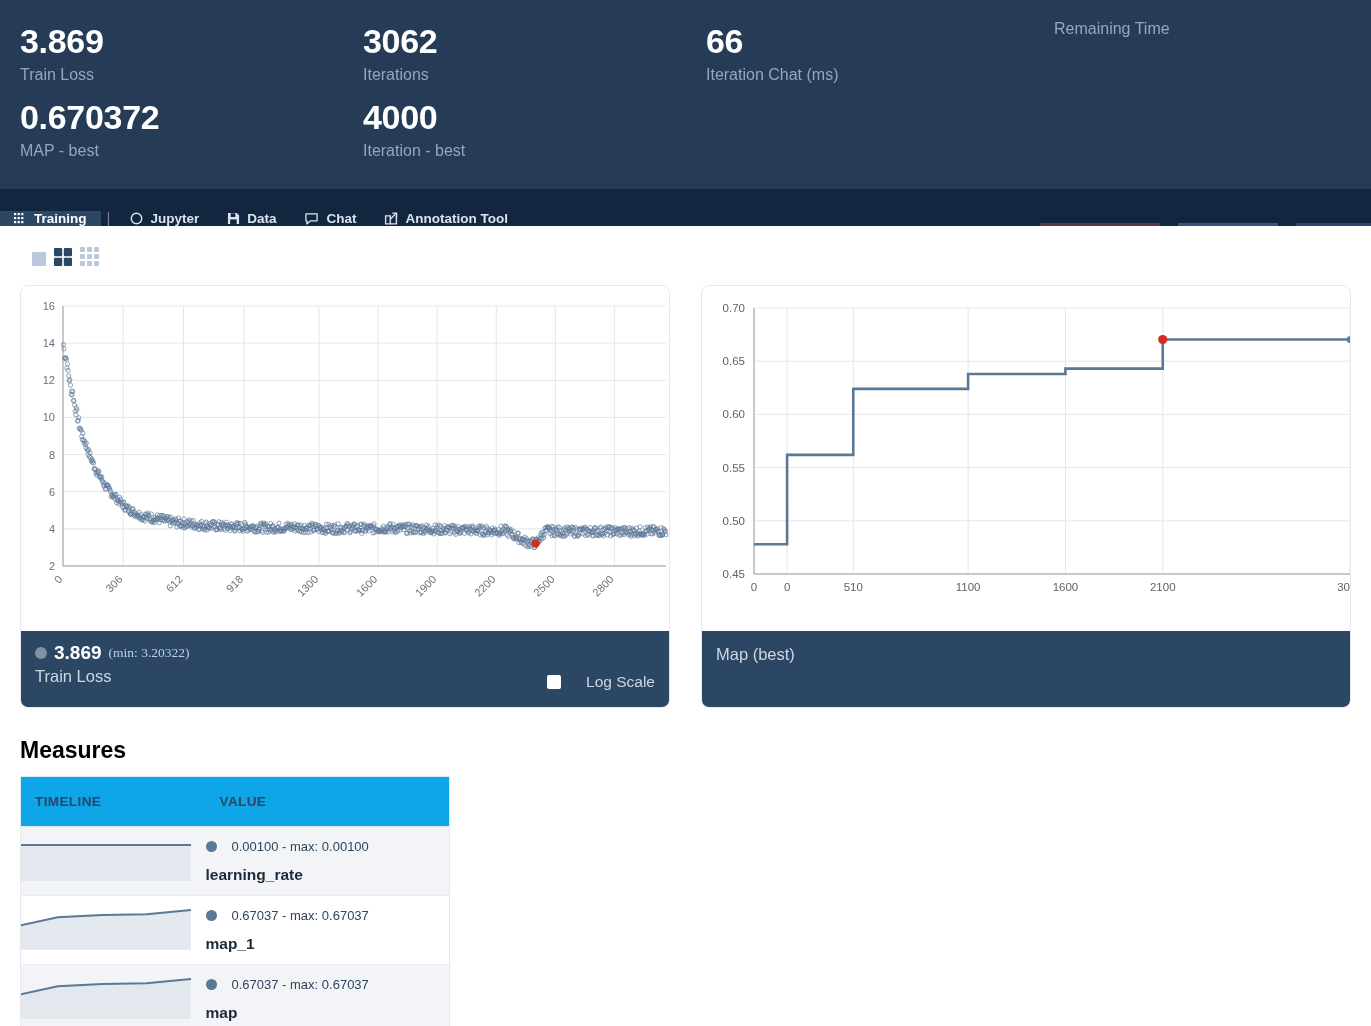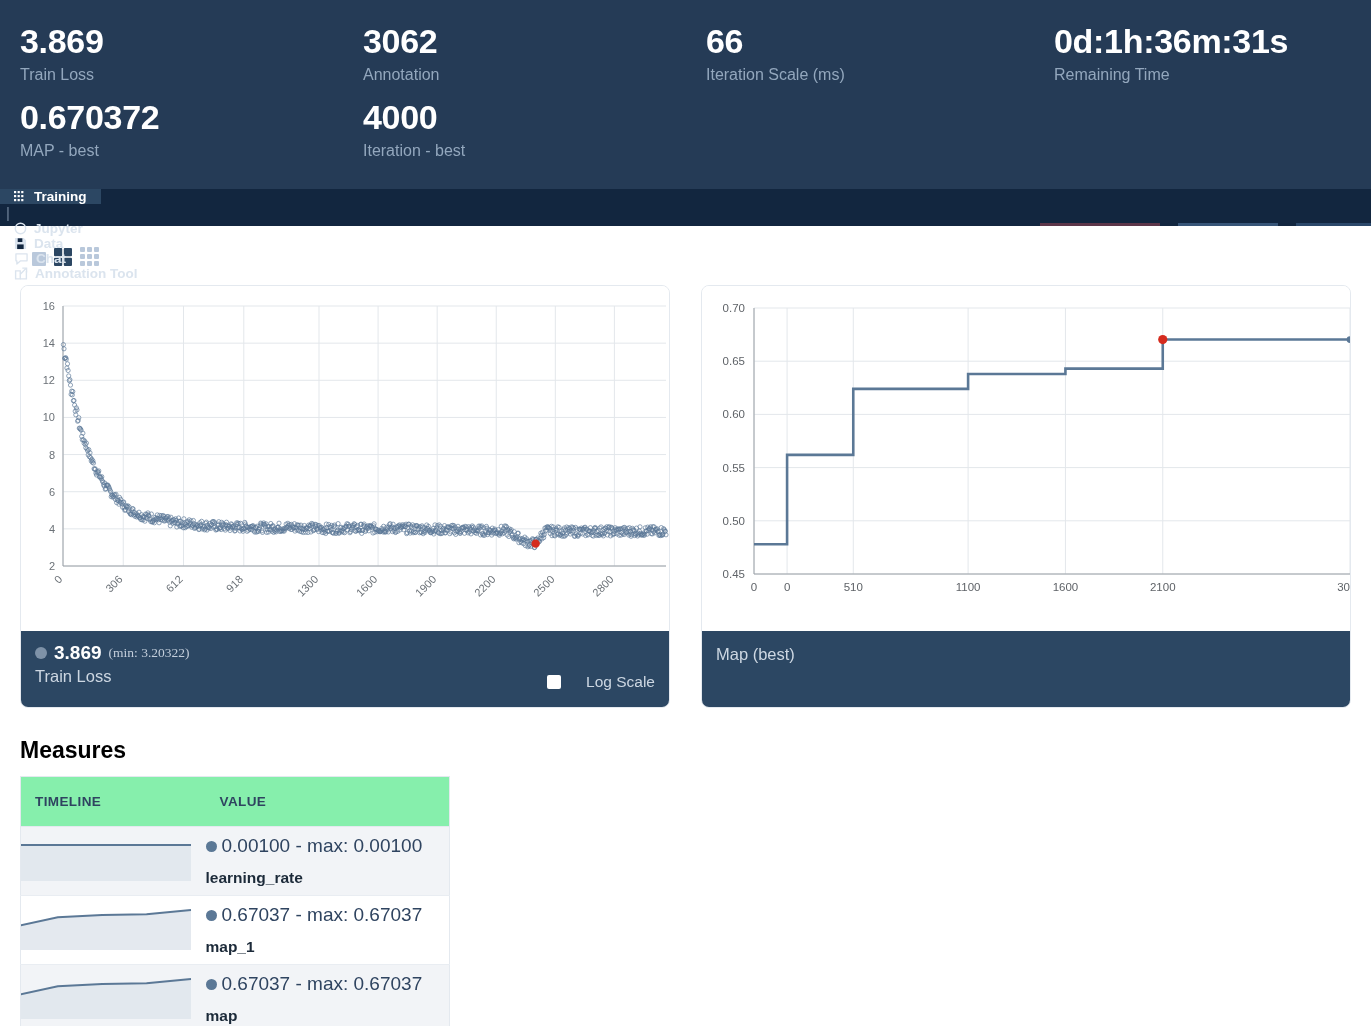--- a/index.html
+++ b/index.html
@@ -38,23 +38,22 @@
     line-height: 22px;
     white-space: nowrap;
   }
   .stat.row2 { padding-top: 8px; }
 
   
   .nav {
     background: #12263f;
     height: 37px;
     display: flex;
-    align-items: flex-start;
+    align-items: flex-end;
     position: relative;
-    flex-direction: column;
   }
   .nav-tab {
     display: flex;
     align-items: center;
     gap: 7px;
     padding: 0 14px;
     color: #dbe4ee;
     font-size: 13.5px;
     font-weight: bold;
     cursor: pointer;
@@ -135,69 +134,68 @@
     color: #000000;
     margin: 29px 0 12px 0;
   }
   .measures-table {
     width: 430px;
     border: 1px solid #e4e9ef;
     border-collapse: collapse;
     table-layout: fixed;
   }
   .measures-table th {
-    background: #86efac;
+    background: #0ea5e9;
     text-align: left;
     font-size: 13.5px;
     letter-spacing: .4px;
     color: #2f4460;
     padding: 17px 0 17px 14px;
     font-weight: bold;
     border-bottom: 1px solid #e4e9ef;
   }
   .col-timeline { width: 185px; }
   .measures-table td {
     padding: 0;
     border-bottom: 1px solid #e9edf2;
     vertical-align: middle;
     height: 64px;
   }
   tr.odd td { background: #f2f4f7; }
   tr.even td { background: #ffffff; }
   .spark-cell { padding: 0; overflow: hidden; position: relative; }
   .val-cell { padding: 10px 8px 10px 14px; }
   .val-line1 {
-    font-size: 19px; color: #2f4460;
-    display: flex; align-items: center; gap: 5px;
+    font-size: 13px; color: #2f4460;
+    display: flex; align-items: center; gap: 15px;
   }
   .val-dot {
     width: 11px; height: 11px; border-radius: 50%;
     background: #5b7896; display: inline-block; flex: none;
   }
   .val-name { font-size: 15.5px; font-weight: bold; color: #1c2a39; margin-top: 12px; }
 </style>
 </head>
 <body>
 
 <div class="header">
   <div class="stats-grid">
     <div class="stat">
       <div class="stat-value">3.869</div>
       <div class="stat-label">Train Loss</div>
     </div>
     <div class="stat">
       <div class="stat-value">3062</div>
-      <div class="stat-label">Annotation</div>
+      <div class="stat-label">Iterations</div>
     </div>
     <div class="stat">
       <div class="stat-value">66</div>
-      <div class="stat-label">Iteration Scale (ms)</div>
+      <div class="stat-label">Iteration Chat (ms)</div>
     </div>
     <div class="stat">
-      <div class="stat-value">0d:1h:36m:31s</div>
       <div class="stat-label">Remaining Time</div>
     </div>
     <div class="stat row2">
       <div class="stat-value">0.670372</div>
       <div class="stat-label">MAP - best</div>
     </div>
     <div class="stat row2">
       <div class="stat-value">4000</div>
       <div class="stat-label">Iteration - best</div>
     </div>

